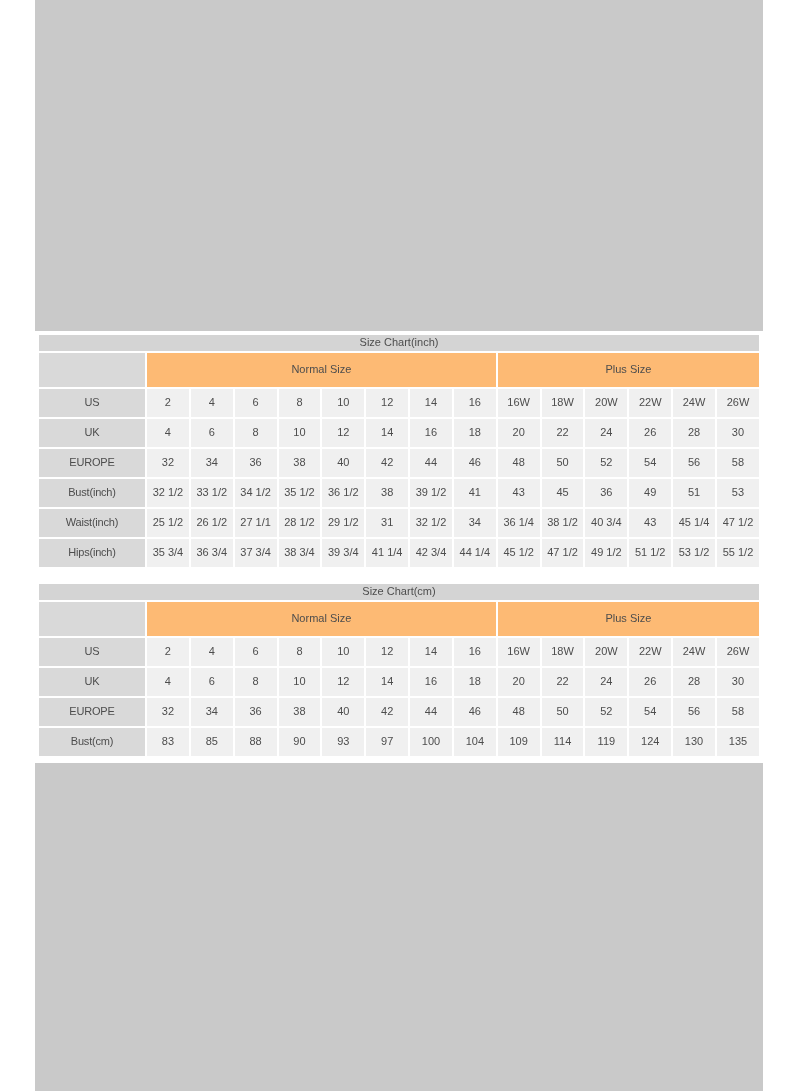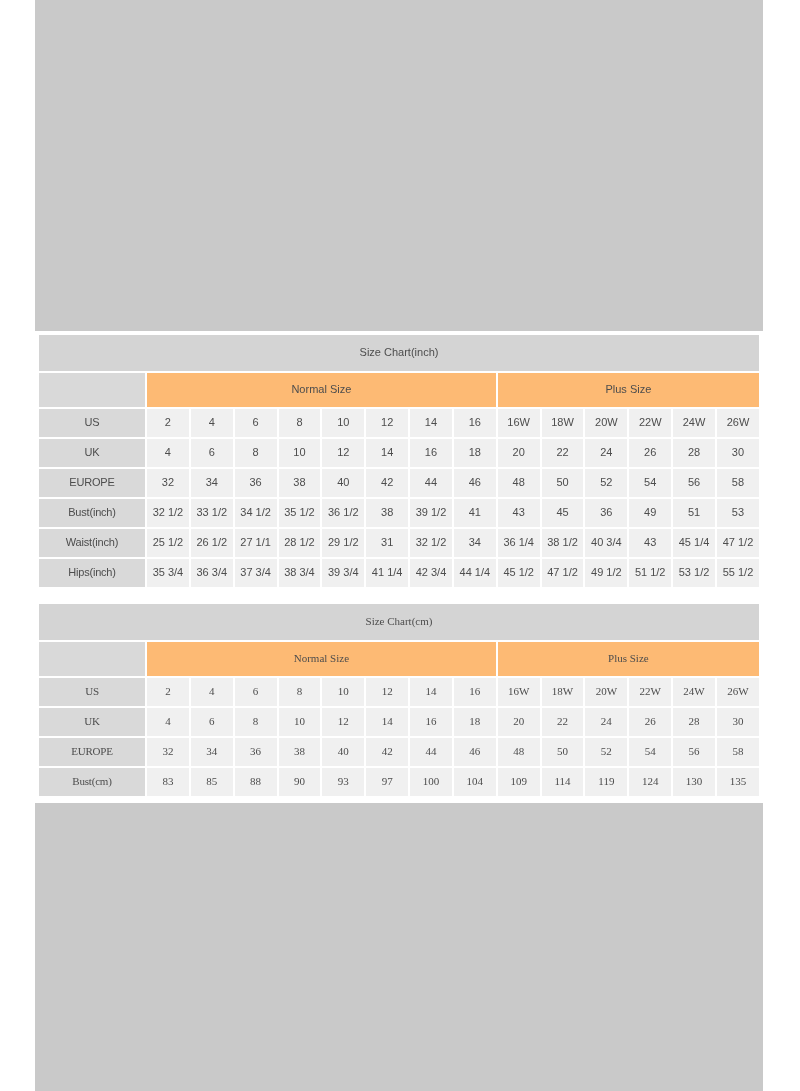--- a/index.html
+++ b/index.html
@@ -33,34 +33,33 @@
   }
   table.size-chart {
     width: 724px;
     border-collapse: separate;
     border-spacing: 2px;
     table-layout: fixed;
     background: #ffffff;
   }
   table.size-chart + table.size-chart {
     margin-top: 13px;
-    font-family: Liberation Serif, serif;
   }
   table.size-chart td {
     text-align: center;
     vertical-align: middle;
     color: #4d4d4d;
     font-size: 11px;
     line-height: 1.25;
     padding: 1px;
     overflow: hidden;
   }
   td.title-cell {
     background: #d4d4d4;
-    height: 36px;
+    height: 16px;
     font-size: 12px;
     color: #484848;
   }
   td.corner-cell {
     background: #d9d9d9;
     height: 18px;
   }
   td.group-cell {
     background: #fdba74;
     height: 34px;

